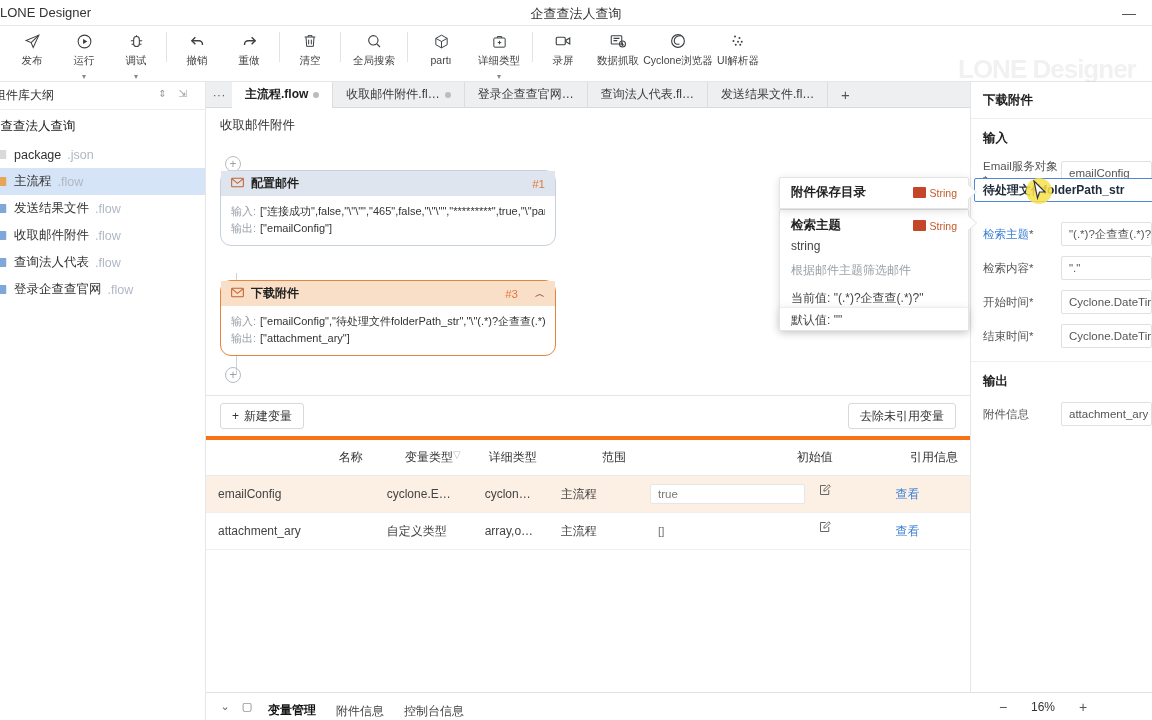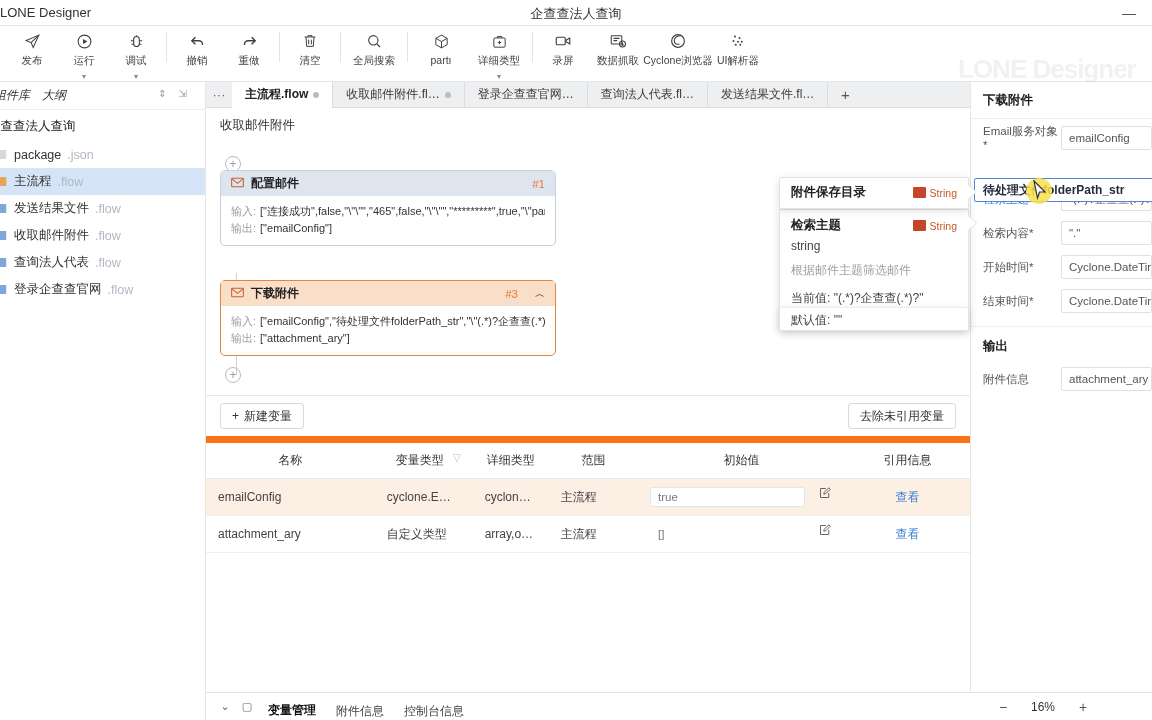--- a/index.html
+++ b/index.html
@@ -52,22 +52,22 @@
     opacity: .08; pointer-events: none; overflow: hidden;
   }
   .watermark span { font-size: 26px; font-weight: bold; color: #555; letter-spacing: -1px; }
 
   
   .sidebar {
     position: absolute; left: 0; top: 82px; width: 206px; height: 638px;
     background: #fff; border-right: 1px solid #e6e6e6;
   }
   .sb-head {
-    height: 28px; display: flex; align-items: center; gap: 12px;
-    padding-left: 2px; border-bottom: 1px solid #eee; position: relative; font-style: italic;
+    height: 28px; display: flex; align-items: center; 
+    padding-left: 2px; border-bottom: 1px solid #eee; position: relative;
   }
   .sb-tab { font-size: 12px; color: #333; }
   .sb-tab.first { margin-left: -8px; }
   .sb-tools { position: absolute; right: 18px; top: 6px; display: flex; gap: 12px; color: #999; font-size: 10px; }
   .sb-project {
     padding: 8px 0 6px 0; font-size: 12.5px; color: #222; margin-left: -12px;
   }
   .sb-item {
     height: 27px; display: flex; align-items: center; gap: 6px;
     font-size: 12.5px; padding-left: 0px;
@@ -100,21 +100,21 @@
     background: #fff; border-bottom: 1px solid #e6e6e6; overflow: hidden;
   }
   .canvas-title { position: absolute; left: 14px; top: 9px; font-size: 12.5px; color: #333; }
   .plus-node {
     width: 16px; height: 16px; border: 1px solid #b9bcc0; border-radius: 50%;
     display: flex; align-items: center; justify-content: center;
     color: #9aa0a6; font-size: 12px; line-height: 1;
   }
   .node {
     position: absolute; width: 336px; background: #fff;
-    border: 1px solid #c7d0de; border-radius: 5px;
+    border: 1px solid #c7d0de; border-radius: 11px;
   }
   .node.orange { border: 1.5px solid #e8833a; }
   .node-head {
     height: 25px; display: flex; align-items: center; gap: 7px;
     padding: 0 10px; background: #dfe5ee; font-size: 12px; color: #222; font-weight: bold;
   }
   .node.orange .node-head { background: #fadfc8; }
   .node-num { margin-left: auto; color: #e07b39; font-size: 11.5px; font-weight: normal; }
   .node-collapse { margin-left: 10px; color: #9a6a45; font-size: 10px; }
   .node-body { padding: 7px 10px 8px 10px; }
@@ -146,22 +146,22 @@
   }
   .var-toolbar { height: 40px; display: flex; align-items: center; padding: 0 14px; }
   .btn {
     height: 26px; padding: 0 11px; border: 1px solid #d9d9d9; background: #fff;
     border-radius: 3px; font-size: 12px; color: #333;
     display: flex; align-items: center; gap: 5px;
   }
   .btn.right { margin-left: auto; }
   table.vt { width: 100%; border-collapse: collapse; table-layout: fixed; }
   table.vt th {
-    font-size: 12px; font-weight: normal; color: #333; text-align: center;
-    padding: 9px 12px; border-top: 7px solid #f97316; border-bottom: 1px solid #eaeaea;
+    font-size: 12px; font-weight: normal; color: #333; text-align: right;
+    padding: 9px 12px; border-top: 4px solid #f97316; border-bottom: 1px solid #eaeaea;
     background: #fff;
   }
   table.vt th .flt { float: right; color: #bbb; font-size: 10px; }
   table.vt td {
     font-size: 12px; color: #444; padding: 8px 12px;
     border-bottom: 1px solid #f0f0f0; overflow: hidden; white-space: nowrap;
     text-overflow: ellipsis;
   }
   tr.hl td { background: #fcf0e4; }
   .cellbox {
@@ -671,20 +671,21 @@
       <span class="zoom-btn">−</span>
       <span class="zoom-val">16%</span>
       <span class="zoom-btn">+</span>
     </div>
   </div>
 
   <div class="proppanel">
     <div class="pp-title">下载附件</div>
 
     <div class="pp-sec-wrap">
+      <div class="pp-section">输入</div>
 
       <div class="pp-field">
         <span class="pp-label"><span>Email服务对象</span><span class="req">*</span></span>
         <span class="pp-input">emailConfig</span>
       </div>
 
       <div class="pp-field" style="height:26px;"></div>
 
       <div class="pp-field">
         <span class="pp-label active"><span>检索主题</span><span class="req">*</span></span>

